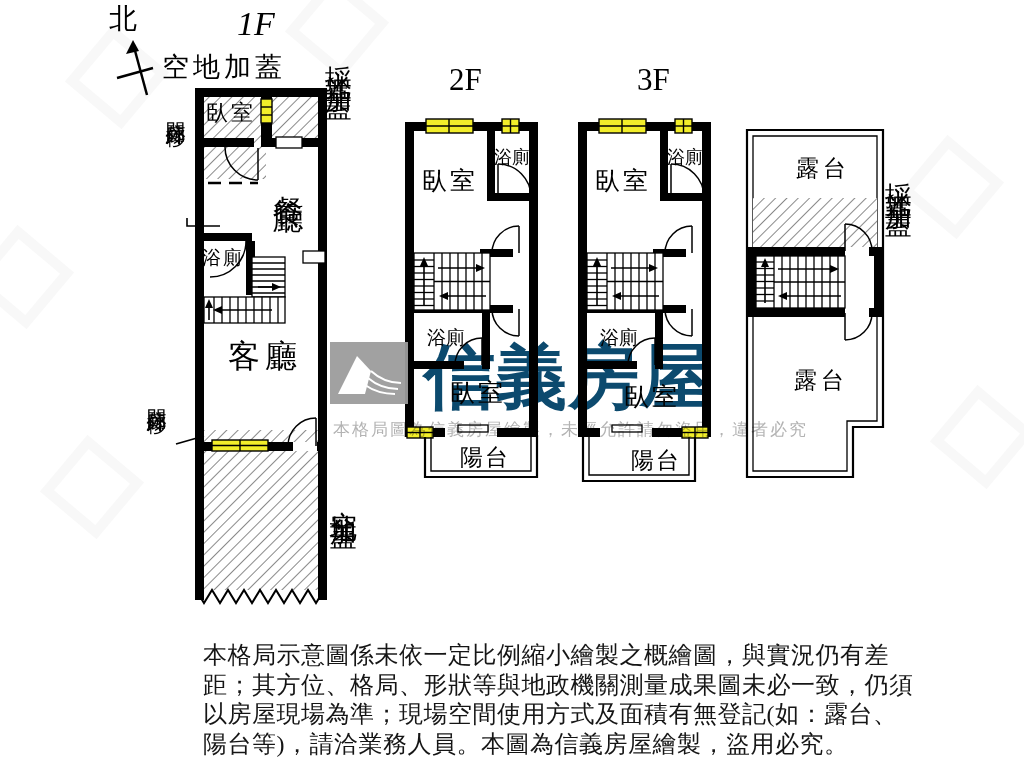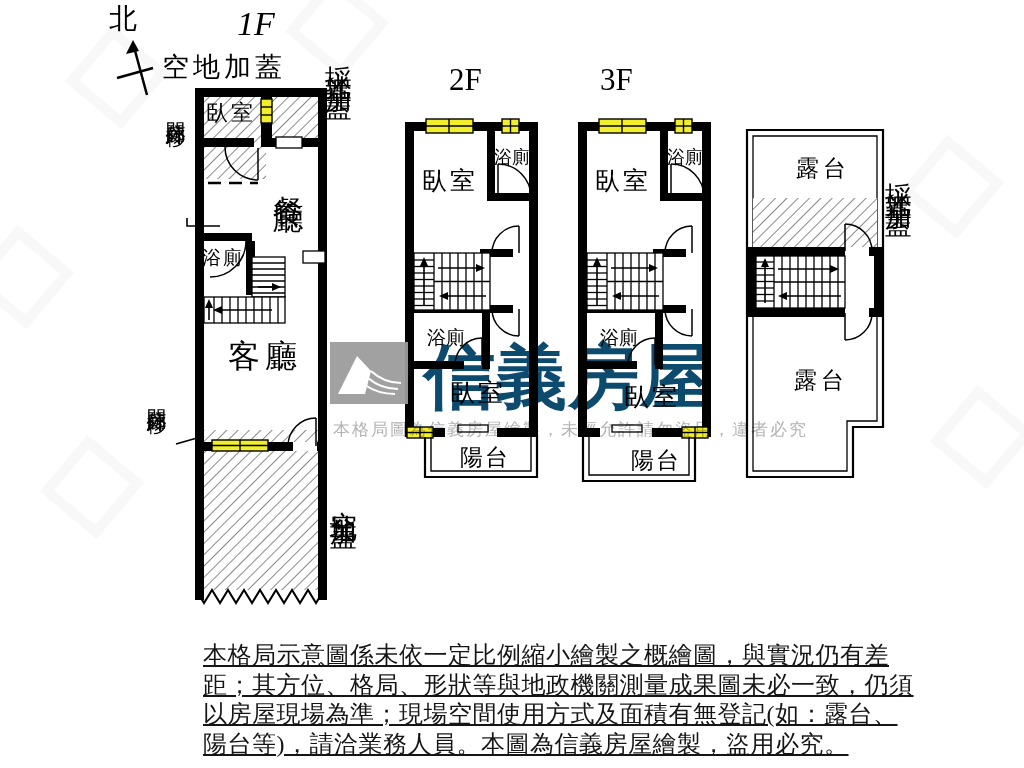--- a/index.html
+++ b/index.html
@@ -8,21 +8,21 @@
   #plan-svg{position:absolute;left:0;top:0;z-index:1;}
   .lbl{position:absolute;z-index:2;white-space:nowrap;line-height:1.05;}
   .vt{writing-mode:vertical-rl;text-orientation:upright;}
   .title{font-size:34px;}
   .ghost{position:absolute;width:54px;height:54px;border:10px solid #777;opacity:0.05;
          transform:rotate(40deg);z-index:0;}
   .wm{position:absolute;z-index:3;mix-blend-mode:multiply;white-space:nowrap;}
   #wm-brand{left:424px;top:330px;font-size:71px;letter-spacing:1px;color:#0c4a6e;font-weight:bold;}
   #wm-notice{left:333px;top:403px;font-size:17px;letter-spacing:2px;color:#b3b3b3;margin-top:15px;}
   #disclaimer{position:absolute;left:203px;top:641px;z-index:2;font-size:24px;
-              line-height:29.5px;color:#151515;letter-spacing:0.5px;text-decoration:underline;}
+              line-height:29.5px;color:#151515;letter-spacing:0.5px;}
 </style>
 </head>
 <body>
 
 <div id="canvas">
 
   <div class="ghost" style="left:80px;top:40px;"></div>
   <div class="ghost" style="left:300px;top:-10px;"></div>
   <div class="ghost" style="left:-15px;top:240px;"></div>
   <div class="ghost" style="left:915px;top:150px;"></div>
@@ -265,21 +265,21 @@
       <g stroke="#fff" stroke-width="2" fill="none">
         <path d="M371,371 Q384,383 401,383"></path>
         <path d="M368,378 Q381,389 398,389"></path>
         <path d="M365,385 Q378,394 395,394"></path>
       </g>
     </g>
   </svg>
 
   <div class="lbl title" style="left:237px;top:6px;font-style:italic;">1F</div>
   <div class="lbl" style="left:449px;top:64px;font-size:31px;">2F</div>
-  <div class="lbl" style="left:600px;top:64px;font-size:31px;">3F</div>
+  <div class="lbl" style="left:637px;top:64px;font-size:31px;">3F</div>
   <div class="lbl" style="left:109px;top:4px;font-size:28px;">北</div>
 
   <div class="lbl" style="left:162px;top:53px;font-size:27px;letter-spacing:4px;">空地加蓋</div>
   <div class="lbl vt" style="left:324px;top:44px;font-size:27px;letter-spacing:7px;">採光罩加蓋</div>
   <div class="lbl vt" style="left:165px;top:106px;font-size:20px;letter-spacing:2px;">門廊外移</div>
   <div class="lbl vt" style="left:146px;top:393px;font-size:20px;letter-spacing:2px;">門廊外移</div>
   <div class="lbl vt" style="left:329px;top:489px;font-size:27px;letter-spacing:4px;">空地加蓋</div>
   <div class="lbl vt" style="left:884px;top:161px;font-size:27px;letter-spacing:7px;">採光罩加蓋</div>
 
   <div class="lbl" style="left:206px;top:101px;font-size:22px;letter-spacing:3px;">臥室</div>

